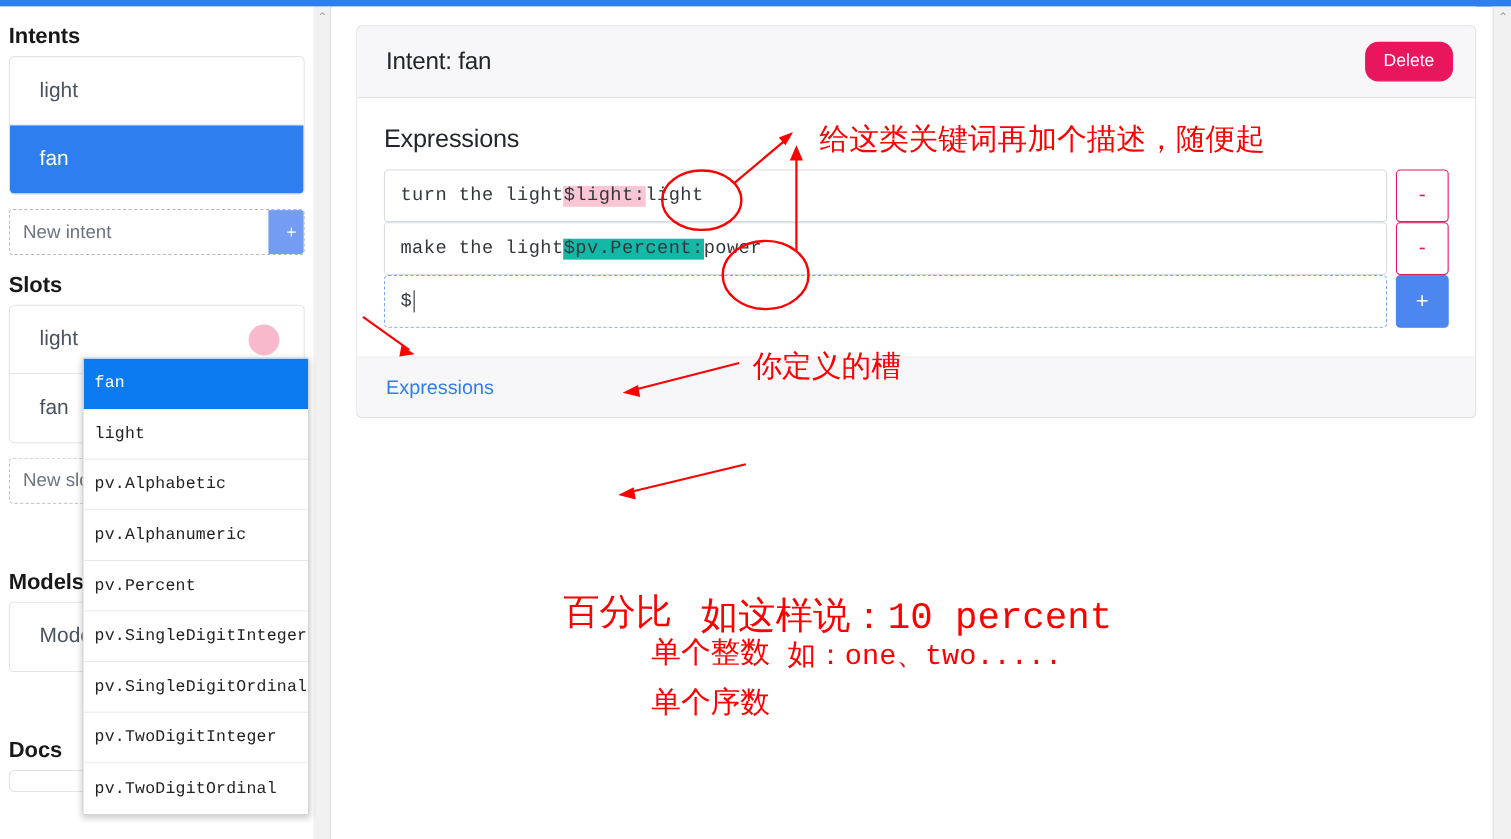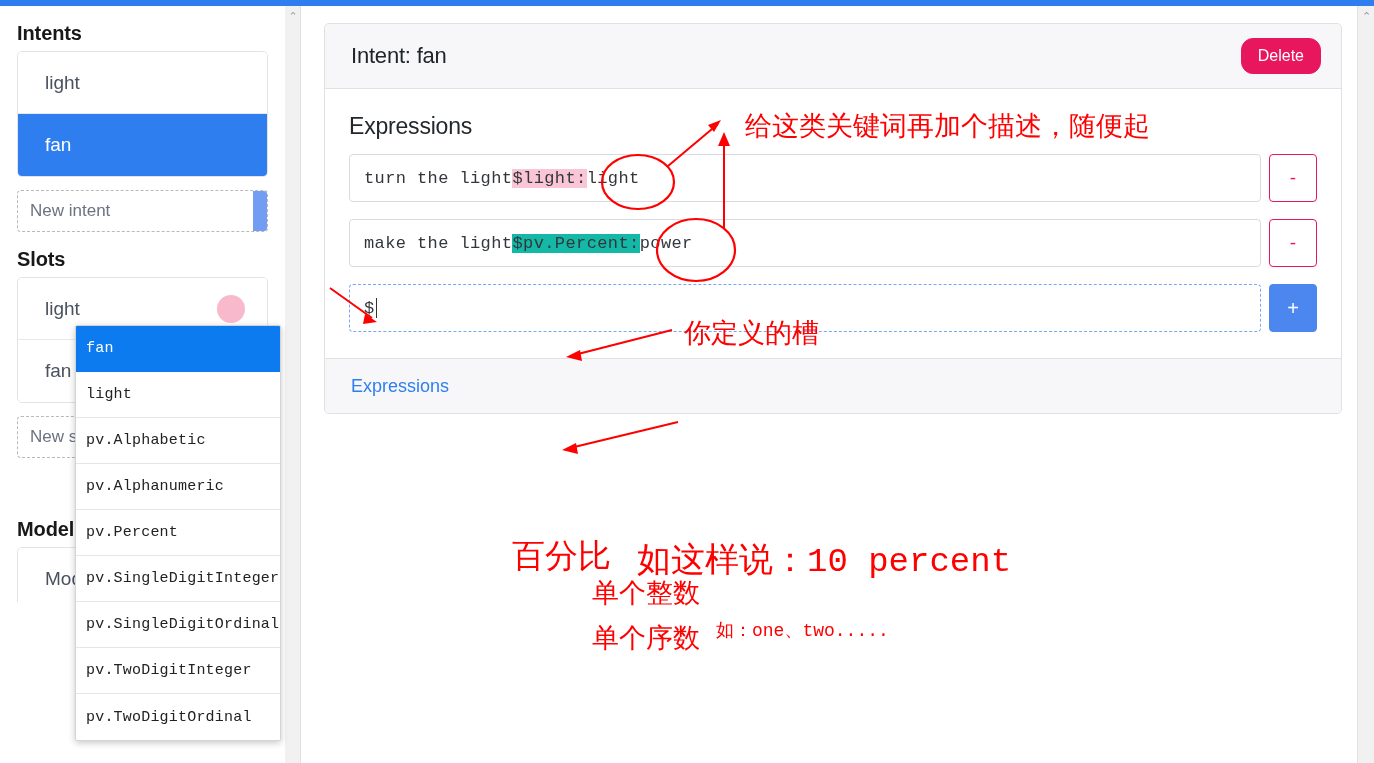--- a/index.html
+++ b/index.html
@@ -27,23 +27,23 @@
     left: 0; top: 0;
     width: 1374px; height: 6px;
     background: #2f7ef0;
   }
 
   
   .sidebar {
     position: absolute;
     left: 0; top: 6px;
     width: 285px;
-    height: 596px;
-    background: #ffffff;
-    padding: 0 17px;
+    height: 757px;
+    background: #ffffff;
+    padding: 0 8px;
     overflow: hidden;
   }
   .side-heading {
     font-size: 20px;
     font-weight: bold;
     color: #181818;
     margin: 0;
     padding-top: 9px;
     line-height: 36px;
     letter-spacing: -0.1px;
@@ -172,21 +172,20 @@
   .sec-title {
     font-size: 23px;
     color: #23272b;
     margin: 8px 0 14px 0;
     letter-spacing: -0.2px;
   }
 
   .expr-row {
     display: flex;
     align-items: stretch;
-    margin-bottom: 17px;
   }
   .expr-box {
     flex: 1 1 auto;
     border: 1px solid #d8dbe0;
     border-radius: 4px;
     background: #fff;
     height: 48px;
     display: flex;
     align-items: center;
     padding-left: 14px;
@@ -481,21 +480,21 @@
 
       <line x1="678" y1="422" x2="570" y2="448" stroke="#fe0000" stroke-width="2"></line>
       <polygon points="562,450 576,443 578,454" fill="#fe0000"></polygon>
     </svg>
 
     <div class="anno" style="left:745px; top:108px; font-size:27px;">给这类关键词再加个描述，随便起</div>
     <div class="anno" style="left:684px; top:315px; font-size:27px;">你定义的槽</div>
     <div class="anno" style="left:512px; top:534px; font-size:33px;">百分比</div>
     <div class="anno anno-mono" style="left:637px; top:537px; font-size:34px;">如这样说：10 percent</div>
     <div class="anno" style="left:592px; top:575px; font-size:27px;">单个整数</div>
-    <div class="anno anno-mono" style="left:716px; top:578px; font-size:18px;margin-top:40px;">如：one、two.....</div>
+    <div class="anno anno-mono" style="left:716px; top:578px; font-size:26px;">如：one、two.....</div>
     <div class="anno" style="left:592px; top:620px; font-size:27px;">单个序数</div>
   </div>
 
   <div class="pg-scroll">
     <div class="pg-arrow">⌃</div>
   </div>
 
 </div>
 
 </body></html>

